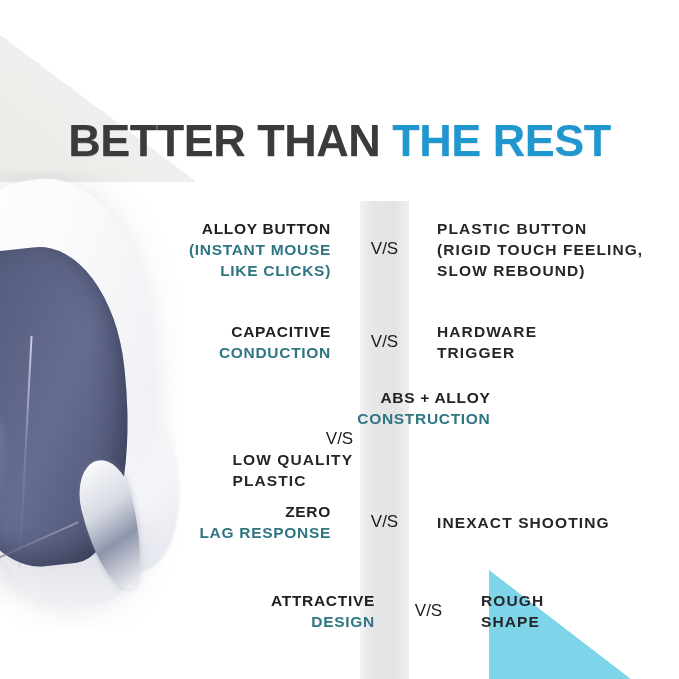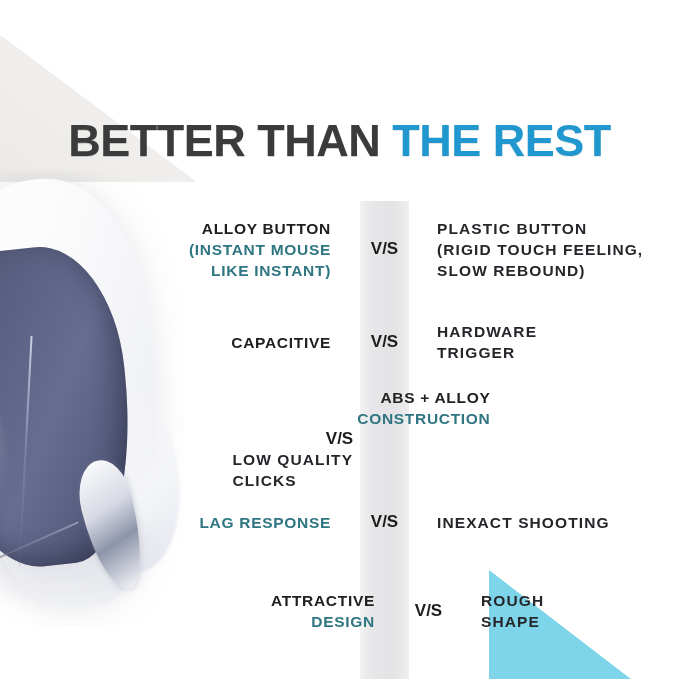--- a/index.html
+++ b/index.html
@@ -186,21 +186,21 @@
     box-sizing: border-box;
     padding-right: 29px;
     text-align: right;
   }
   .col-vs {
     width: 49px;
     box-sizing: border-box;
     text-align: center;
     color: #1c1c1c;
     font-size: 17px;
-    font-weight: 700;
+    font-weight: 400;
     letter-spacing: 0px;
     font-family: "Liberation Sans", "DejaVu Sans", sans-serif;
   }
   .col-right {
     width: 270px;
     box-sizing: border-box;
     padding-left: 28px;
     text-align: left;
   }
 
@@ -239,52 +239,54 @@
     <div class="mouse-thumbrest"></div>
   </div>
 
   <div class="vs-rail"></div>
 
   <div class="rows" id="rows-host">
       <div class="row" style="height: 96px; align-items: center;">
         <div class="col-left">
           <span class="line dark">ALLOY BUTTON</span>
           <span class="line teal">(INSTANT MOUSE</span>
-          <span class="line teal">LIKE INSTANT)</span>
+          <span class="line teal">LIKE CLICKS)</span>
         </div>
         <div class="col-vs">V/S</div>
         <div class="col-right">
           <span class="line plain">PLASTIC BUTTON</span>
           <span class="line plain">(RIGID TOUCH FEELING,</span>
           <span class="line plain">SLOW REBOUND)</span>
         </div>
       </div>
       <div class="row" style="height: 90px;">
         <div class="col-left">
           <span class="line dark">CAPACITIVE</span>
+          <span class="line teal">CONDUCTION</span>
         </div>
         <div class="col-vs">V/S</div>
         <div class="col-right">
           <span class="line plain">HARDWARE</span>
           <span class="line plain">TRIGGER</span>
         </div>
       </div>
       <div class="row" style="height: 90px; flex-direction: column;">
         <div class="col-left">
           <span class="line dark">ABS + ALLOY</span>
           <span class="line teal">CONSTRUCTION</span>
         </div>
         <div class="col-vs">V/S</div>
         <div class="col-right">
           <span class="line plain">LOW QUALITY</span>
-          <span class="line plain">CLICKS</span>
+          <span class="line plain">PLASTIC</span>
         </div>
       </div>
       <div class="row" style="height: 90px;">
         <div class="col-left">
+          <span class="line dark">ZERO</span>
           <span class="line teal">LAG RESPONSE</span>
         </div>
         <div class="col-vs">V/S</div>
         <div class="col-right">
           <span class="line plain">INEXACT SHOOTING</span>
         </div>
       </div>
       <div class="row" style="height: 88px; padding-left: 44px;">
         <div class="col-left">
           <span class="line dark">ATTRACTIVE</span>

